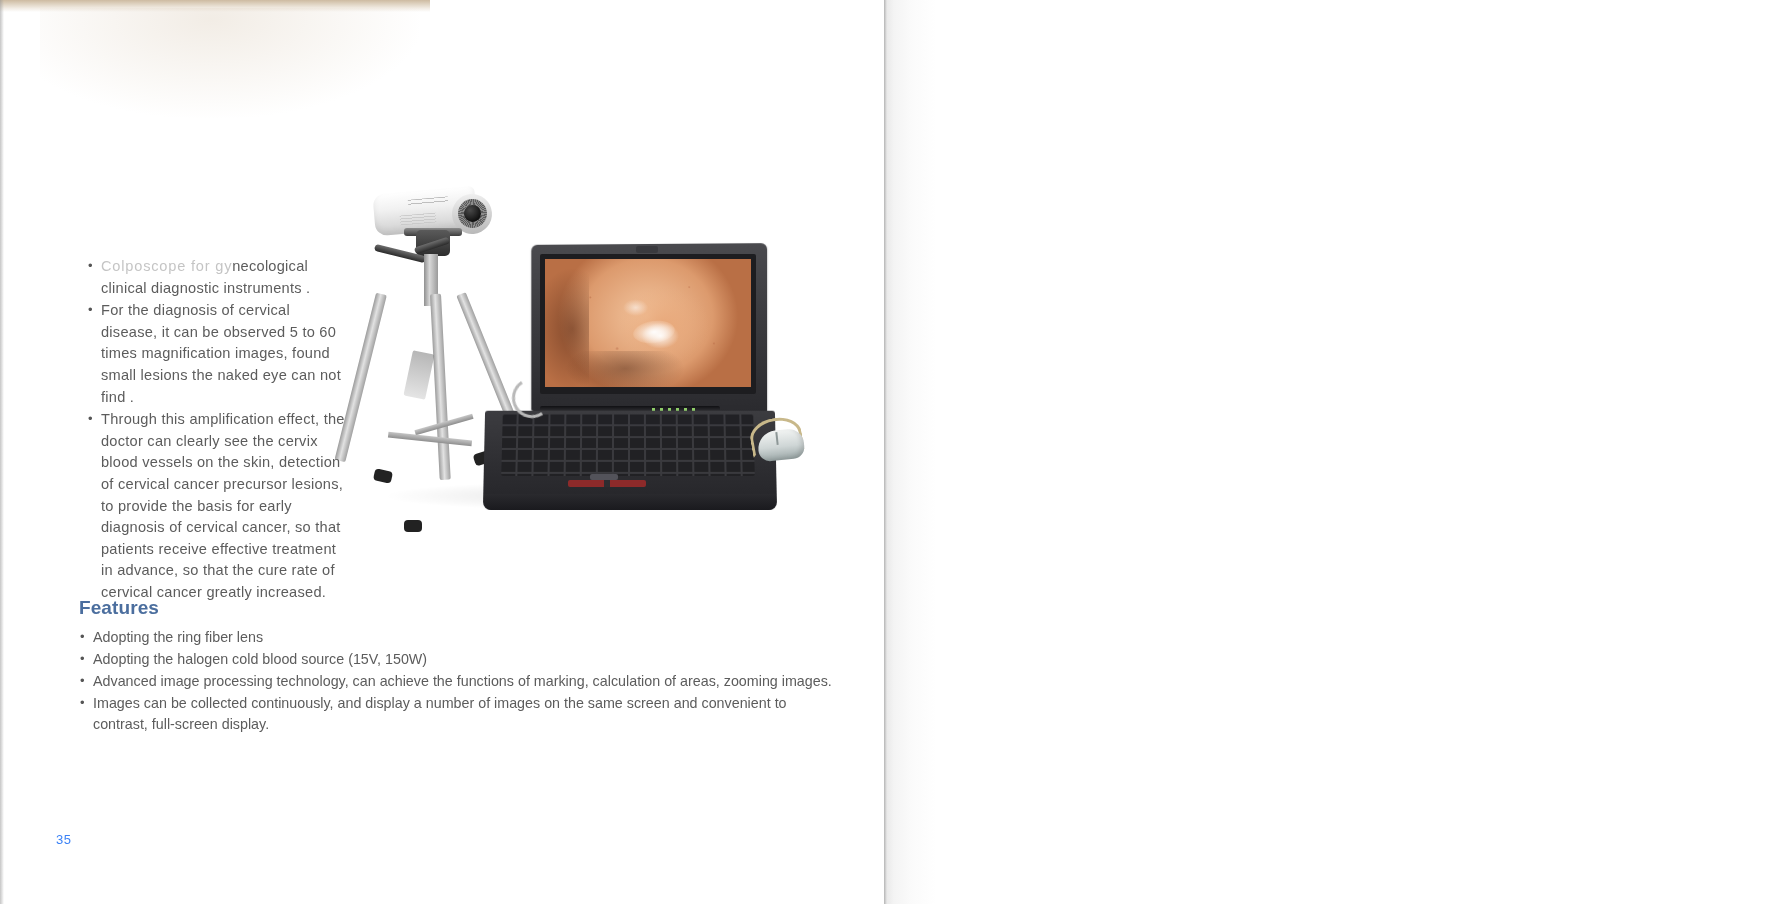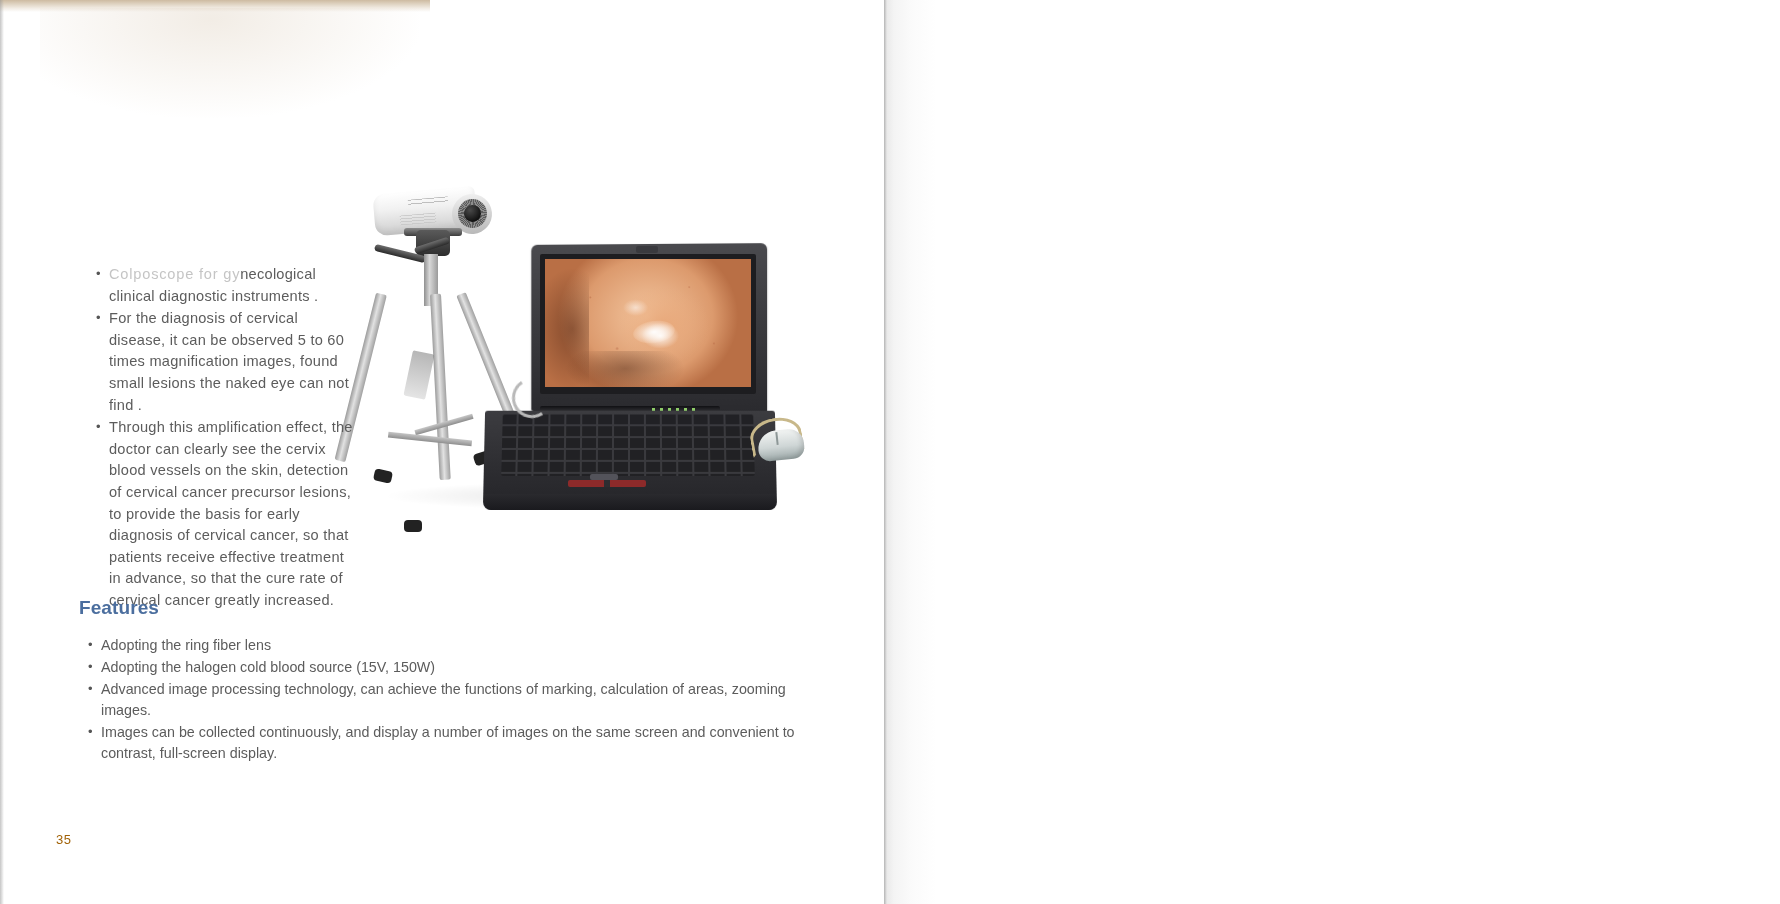--- a/index.html
+++ b/index.html
@@ -73,21 +73,21 @@
   .sec-head {
     color: #4b6e9e;
     font-weight: bold;
     font-size: 19px;
     letter-spacing: .1px;
     margin: 0 0 5px 9px;
     line-height: 1.1;
   }
   ul.bul {
     list-style: none;
-    margin: 16px;
+    margin: 8px;
     padding: 0;
   }
   ul.bul > li {
     position: relative;
     padding-left: 15px;
     color: #5c5c5c;
     margin-bottom: 1px;
   }
   ul.bul > li:before {
     content: "\2022";
@@ -131,21 +131,21 @@
     line-height: 21px;
     color: #6a6a6a;
     padding-left: 16px;
   }
   .features-list > li:before { font-size: 11px; top: 1px; }
 
   
   .pgnum {
     position: absolute;
     font-size: 13px;
-    color: #a16207;
+    color: #3b82f6;
     letter-spacing: .5px;
   }
   .pgnum.left { left: 56px; top: 832px; }
   .pgnum.right { left: 1706px; top: 832px; }
 
   
   .photo {
     position: absolute;
     left: 352px; top: 182px;
     width: 440px; height: 372px;

